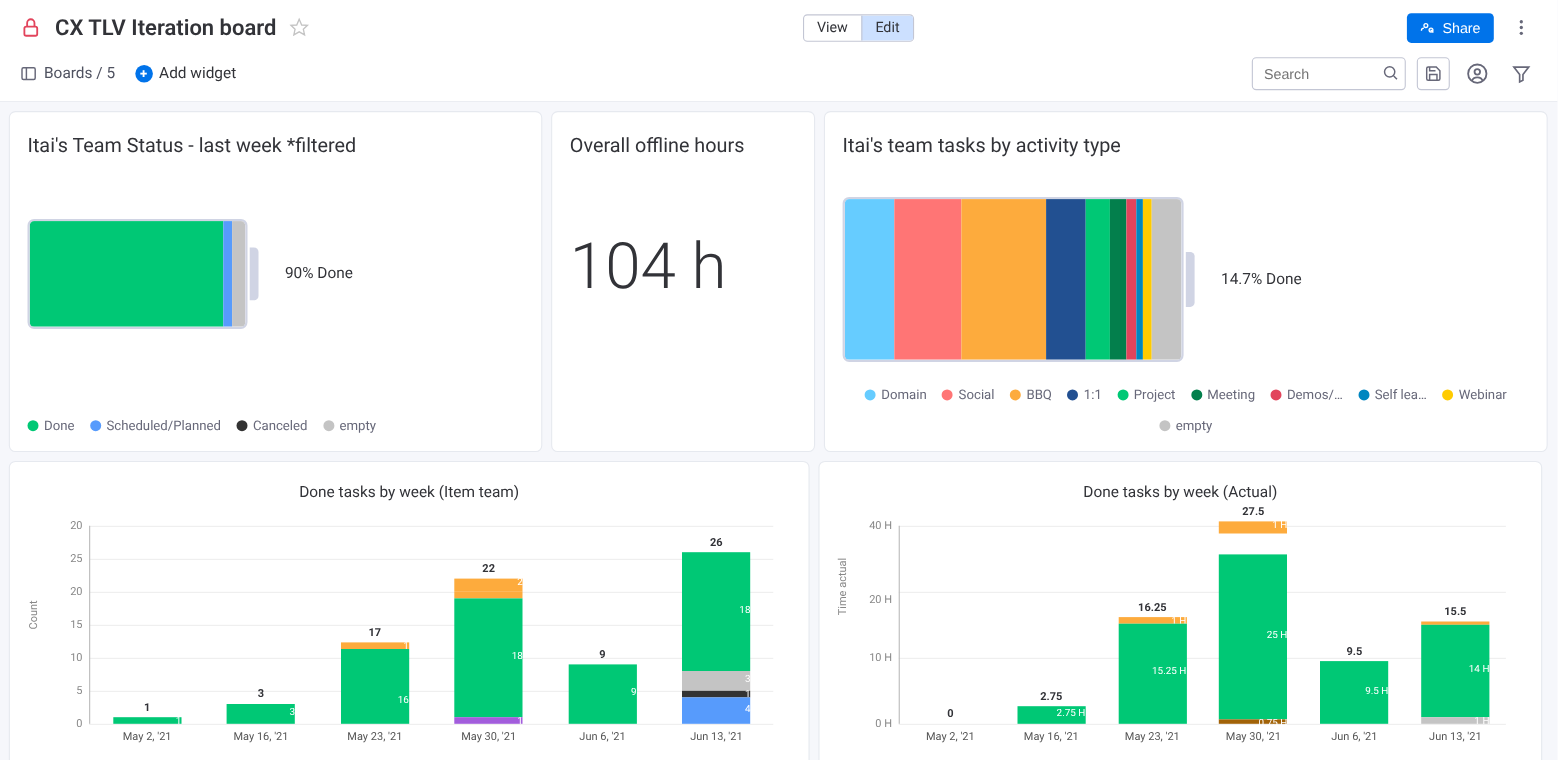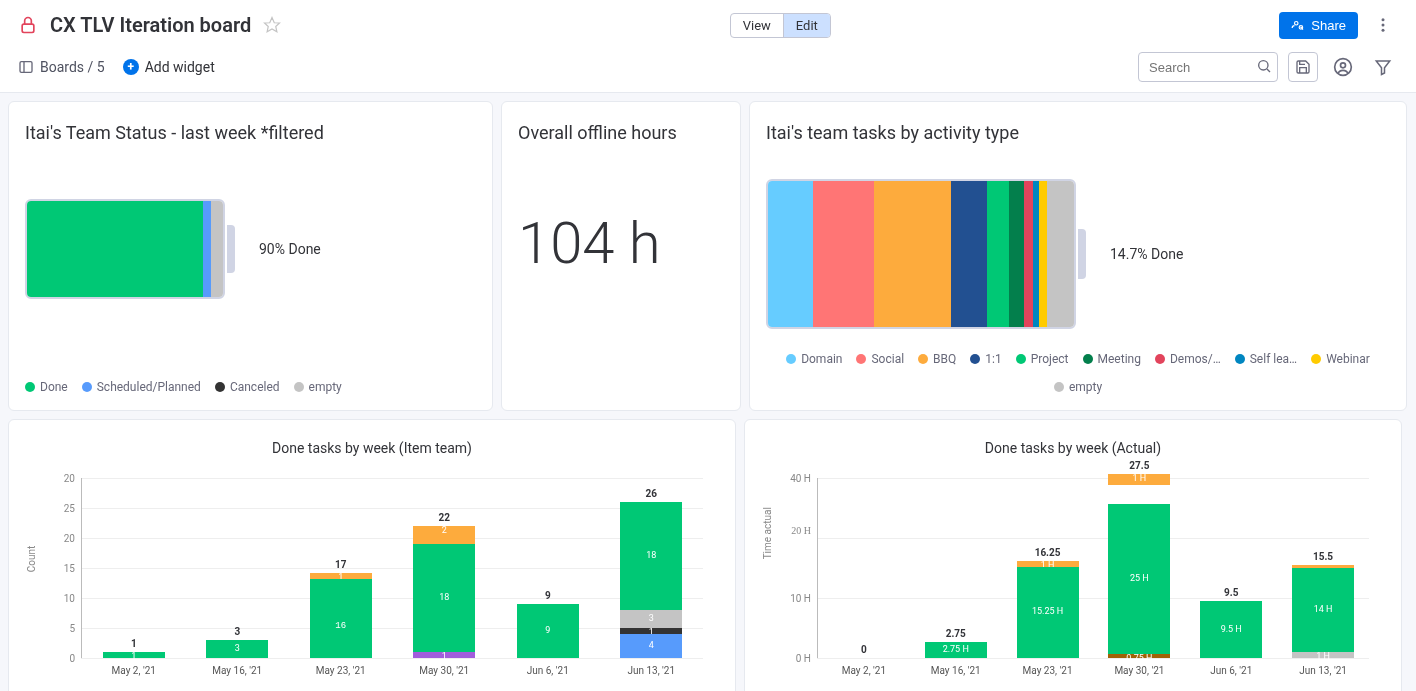--- a/index.html
+++ b/index.html
@@ -48,21 +48,21 @@
 
   .chart-zone { width:100%; height:220px; position:relative; margin-top:6px;}
   .chart-bars { position:absolute; bottom:24px; left:56px; right:16px; top:0; display:flex; align-items:flex-end; justify-content:space-around; border-left:1px solid #bbb;}
   .gridline { position:absolute; left:56px; right:16px; border-top:1px solid #eee; font-size:10px; color:#888;}
   .gridlabel { position:absolute; left:20px; width:30px; text-align:right; font-size:10px; color:#888; transform:translateY(-50%);}
   .bar-col { flex:1; display:flex; flex-direction:column; align-items:center; position:relative;}
   .bar-stack { width:62px; display:flex; flex-direction:column-reverse;}
   .bar-seg { width:100%;}
   .bar-total { font-size:10px; font-weight:bold; margin-bottom:3px;}
   .bar-xlabel { position:absolute; bottom:-18px; font-size:10px; color:#555; white-space:nowrap;}
-  .seg-label { font-size:9px; color:#fff; text-align:center; line-height:1;}
+  .seg-label { font-size:9px; color:#fff; text-align:right; line-height:1;}
   .ylab { position:absolute; left:6px; top:50%; transform:rotate(-90deg) translateX(50%); transform-origin:left; font-size:10px; color:#888;}
 
   svg { display:block; }
 </style>
 </head>
 <body>
 
 <div class="topbar">
   <div class="topleft">
     <span>
@@ -269,21 +269,21 @@
             <div class="bar-stack">
               <div class="bar-seg" style="height: 18px; background: rgb(0, 200, 117);">
                 <div class="seg-label" style="padding-top: 4px;">3</div>
               </div>
             </div>
             <div class="bar-xlabel">May 16, '21</div>
           </div>
           <div class="bar-col">
             <div class="bar-total">17</div>
             <div class="bar-stack">
-              <div class="bar-seg" style="height: 79px; background: rgb(0, 200, 117); font-family: Liberation Mono, monospace;">
+              <div class="bar-seg" style="height: 68px; background: rgb(0, 200, 117);">
                 <div class="seg-label" style="padding-top: 43px;">16</div>
               </div>
               <div class="bar-seg" style="height: 6px; background: rgb(253, 171, 61);">
                 <div class="seg-label">1</div>
               </div>
             </div>
             <div class="bar-xlabel">May 23, '21</div>
           </div>
           <div class="bar-col">
             <div class="bar-total">22</div>
@@ -334,21 +334,21 @@
 
   <div class="card w5" style="align-items:stretch;">
     <div class="card-title" style="font-size:14px;">Done tasks by week (Actual)</div>
     <div class="chart-zone" id="chart5">
         <div class="ylab">Time actual</div>
         <div class="gridline" style="bottom: 24px; top: 180px;"></div>
         <div class="gridlabel" style="top: 180px;">0 H</div>
         <div class="gridline" style="bottom: 24px; top: 120px;"></div>
         <div class="gridlabel" style="top: 120px;">10 H</div>
         <div class="gridline" style="bottom: 24px; top: 60px;"></div>
-        <div class="gridlabel" style="top: 52px; font-family: Liberation Serif, serif;">20 H</div>
+        <div class="gridlabel" style="top: 68px;">20 H</div>
         <div class="gridline" style="bottom: 24px; top: 0px;"></div>
         <div class="gridlabel" style="top: 0px;">40 H</div>
         <div class="chart-bars">
           <div class="bar-col">
             <div class="bar-total">0</div>
             <div class="bar-stack"></div>
             <div class="bar-xlabel">May 2, '21</div>
           </div>
           <div class="bar-col">
             <div class="bar-total">2.75</div>

